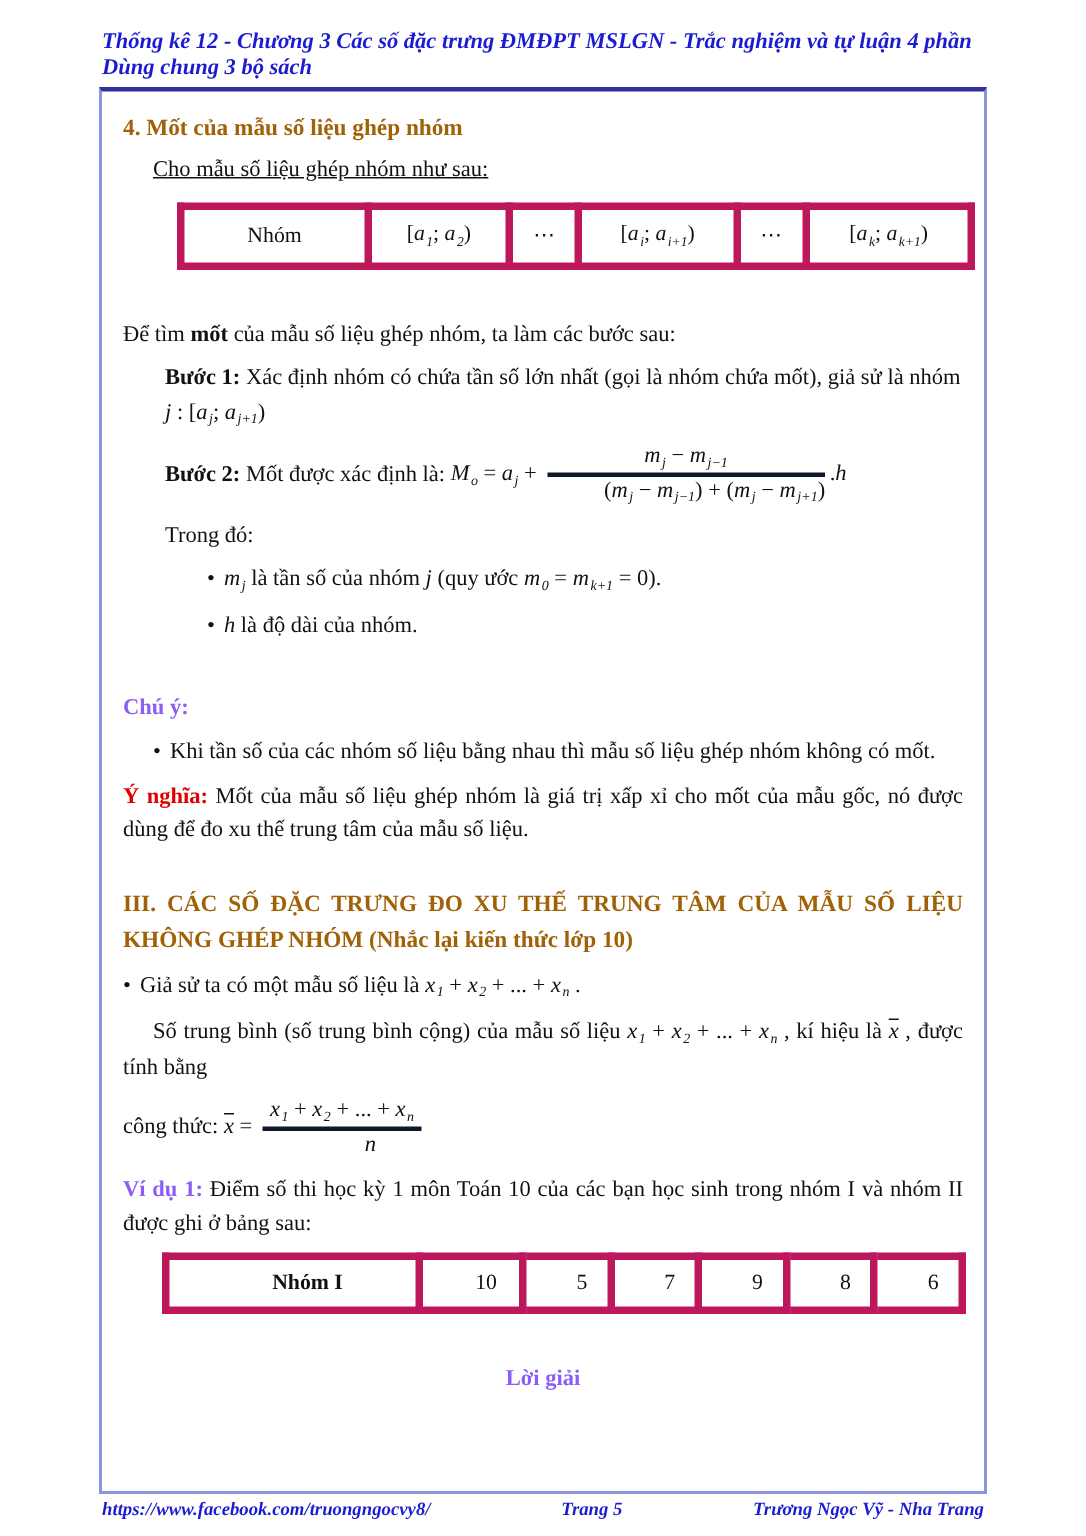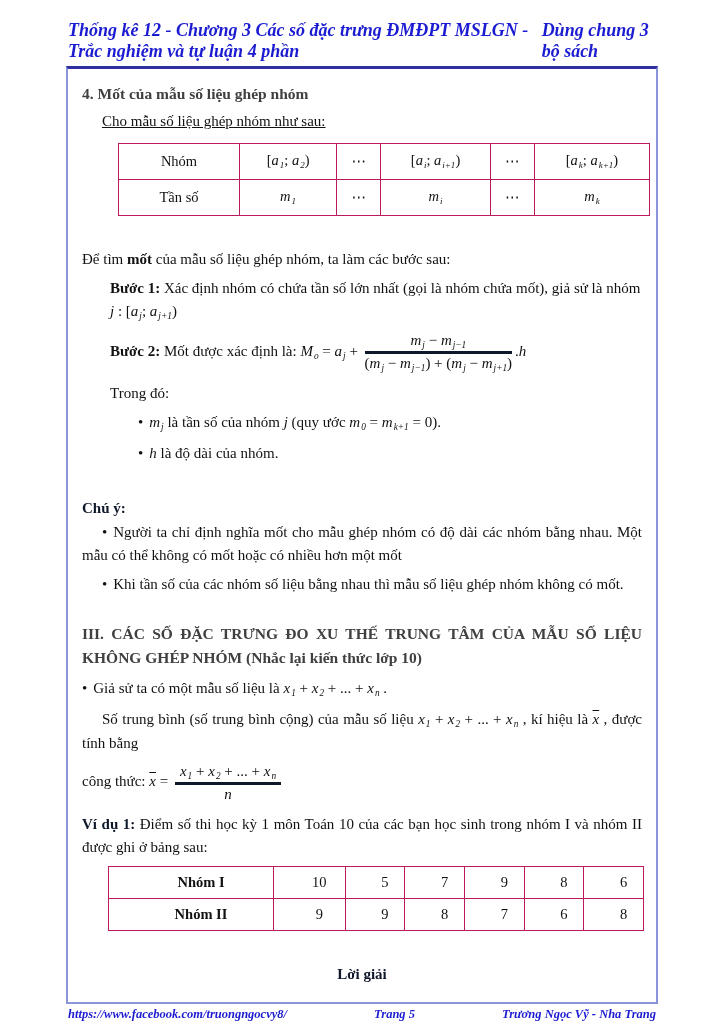--- a/index.html
+++ b/index.html
@@ -1,45 +1,45 @@
 <!DOCTYPE html>
 <html><head>
 <meta charset="utf-8">
 <style>
   html,body{margin:0;padding:0;background:#fff;}
   body{width:724px;height:1024px;overflow:hidden;font-family:"Liberation Serif","DejaVu Serif",serif;color:#111;font-size:15px;}
   .page{position:relative;width:724px;height:1024px;box-sizing:border-box;padding:20px 66px 0 66px;}
-  .doc-header{display:flex;justify-content:space-between;align-items:flex-start;font-weight:bold;font-style:italic;color:#1b1bd1;font-size:18px;padding:0 2px 4px 2px;}
+  .doc-header{display:flex;justify-content:space-between;align-items:flex-start;font-weight:bold;font-style:italic;color:#1b1bd1;font-size:15px;padding:0 2px 4px 2px;flex-direction:column;}
   .content-box{box-sizing:border-box;border:2px solid #8a94dd;border-top:3px solid #2f2f9f;padding:8px 14px 4px 14px;height:938px;overflow:hidden;}
   .doc-footer{display:flex;justify-content:space-between;align-items:baseline;font-weight:bold;font-style:italic;color:#1b1bd1;font-size:12.5px;padding:3px 2px 0 2px;}
   .doc-footer a{color:#1b1bd1;text-decoration:none;}
-  h3{font-size:15.5px;margin:8px 0 6px 0;color:#404040;font-weight:bold;}
+  h3{font-size:15.5px;margin:8px 0 6px 0;color:#a16207;font-weight:bold;}
   p{margin:7px 0;line-height:1.5;}
   .just{text-align:justify;}
   .ti{text-indent:20px;}
   .indent1{margin-left:20px;text-decoration:underline;}
   .step{margin-left:28px;}
   .wbullet{margin-left:56px;}
   .bul{margin-right:6px;}
-  .blue{color:#0f172a;margin-top:32px;}
+  .blue{color:#8b5cf6;margin-top:32px;}
   .red{color:#e00000;}
   .bold{font-weight:bold;}
   .center{text-align:center;}
   b{font-weight:bold;}
   
   .math{white-space:nowrap;}
   .m-i{font-style:italic;}
   .m-s{font-style:italic;font-size:0.62em;vertical-align:-0.35em;margin-left:1px;}
   .m-o{font-style:italic;text-decoration:overline;}
   .frac{display:inline-block;text-align:center;vertical-align:middle;margin:0 3px;line-height:1.2;}
   .fnum{display:block;border-bottom:3px solid #0f172a;padding:0 5px;}
-  .fden{display:block;}
+  .fden{display:block;margin-left:38px;}
   
   table{border-collapse:collapse;}
-  td{border:1px solid #be185d;text-align:center;padding:2px 4px;}
+  td{border:5px solid #be185d;text-align:center;padding:2px 4px;}
   .gtable{margin:10px 0 12px 36px;width:532px;}
   .gtable td{height:31px;font-size:14.5px;}
   .gtable .lab{width:112px;}
   .etable{margin:8px 0 10px 26px;width:536px;}
   .etable td{height:27px;font-size:14.5px;padding-left:24px;}
   .etable .lab{width:136px;font-weight:bold;}
 </style>
 </head>
 <body>
 
@@ -58,28 +58,20 @@
     <table class="gtable">
       <tbody>
           <tr>
         <td class="lab">Nhóm</td>
         <td class="math"><span class="m-r">[</span><span class="m-i">a</span><span class="m-s">1</span><span class="m-r">; </span><span class="m-i">a</span><span class="m-s">2</span><span class="m-r">)</span></td>
         <td class="math"><span class="m-r">⋯</span></td>
         <td class="math"><span class="m-r">[</span><span class="m-i">a</span><span class="m-s">i</span><span class="m-r">; </span><span class="m-i">a</span><span class="m-s">i+1</span><span class="m-r">)</span></td>
         <td class="math"><span class="m-r">⋯</span></td>
         <td class="math"><span class="m-r">[</span><span class="m-i">a</span><span class="m-s">k</span><span class="m-r">; </span><span class="m-i">a</span><span class="m-s">k+1</span><span class="m-r">)</span></td>
       </tr>
-      <tr>
-        <td class="lab">Tần số</td>
-        <td class="math"><span class="m-i">m</span><span class="m-s">1</span></td>
-        <td class="math"><span class="m-r">⋯</span></td>
-        <td class="math"><span class="m-i">m</span><span class="m-s">i</span></td>
-        <td class="math"><span class="m-r">⋯</span></td>
-        <td class="math"><span class="m-i">m</span><span class="m-s">k</span></td>
-      </tr>
     </tbody>
       </table>
 
     <p style="margin-top:32px;">
       <span>Để tìm </span><b>mốt</b><span> của mẫu số liệu ghép nhóm, ta làm các bước sau:</span>
     </p>
 
     <p class="step">
       <b>Bước 1:</b><span> Xác định nhóm có chứa tần số lớn nhất (gọi là nhóm chứa mốt), giả sử là nhóm </span><span class="math"><span class="m-i">j</span><span class="m-r"> : [</span><span class="m-i">a</span><span class="m-s">j</span><span class="m-r">; </span><span class="m-i">a</span><span class="m-s">j+1</span><span class="m-r">)</span></span>
     </p>
@@ -92,27 +84,27 @@
 
     <p class="wbullet">
       <span class="bul">•</span><span class="math"><span class="m-i">m</span><span class="m-s">j</span></span><span> là tần số của nhóm </span><span class="math"><span class="m-i">j</span></span><span> (quy ước </span><span class="math"><span class="m-i">m</span><span class="m-s">0</span><span class="m-r"> = </span><span class="m-i">m</span><span class="m-s">k+1</span><span class="m-r"> = 0</span></span><span>).</span>
     </p>
 
     <p class="wbullet">
       <span class="bul">•</span><span class="math"><span class="m-i">h</span></span><span> là độ dài của nhóm.</span>
     </p>
 
     <p class="blue bold" style="margin-bottom:2px;">Chú ý:</p>
-    <p class="just ti" style="margin-top:2px;">
-      <span class="bul">•</span><span>Người ta chỉ định nghĩa mốt cho mẫu ghép nhóm có độ dài các nhóm bằng nhau. Một mẫu có thể không có mốt hoặc có nhiều hơn một mốt</span>
-    </p>
     <p class="just ti">
       <span class="bul">•</span><span>Khi tần số của các nhóm số liệu bằng nhau thì mẫu số liệu ghép nhóm không có mốt.</span>
     </p>
 
+    <p class="just">
+      <b class="red">Ý nghĩa:</b><span> Mốt của mẫu số liệu ghép nhóm là giá trị xấp xỉ cho mốt của mẫu gốc, nó được dùng để đo xu thế trung tâm của mẫu số liệu.</span>
+    </p>
 
     <h3 class="just" style="line-height:1.55;margin-top:26px;">III. CÁC SỐ ĐẶC TRƯNG ĐO XU THẾ TRUNG TÂM CỦA MẪU SỐ LIỆU KHÔNG GHÉP NHÓM (Nhắc lại kiến thức lớp 10)</h3>
 
     <p>
       <span class="bul">•</span><span>Giả sử ta có một mẫu số liệu là </span><span class="math"><span class="m-i">x</span><span class="m-s">1</span><span class="m-r"> + </span><span class="m-i">x</span><span class="m-s">2</span><span class="m-r"> + ... + </span><span class="m-i">x</span><span class="m-s">n</span></span><span> .</span>
     </p>
 
     <p class="just ti">
       <span>Số trung bình  (số trung bình cộng) của mẫu số liệu </span><span class="math"><span class="m-i">x</span><span class="m-s">1</span><span class="m-r"> + </span><span class="m-i">x</span><span class="m-s">2</span><span class="m-r"> + ... + </span><span class="m-i">x</span><span class="m-s">n</span></span><span> , kí hiệu là </span><span class="math"><span class="m-o">x</span></span><span> , được tính bằng</span>
     </p>
@@ -129,29 +121,20 @@
       <tbody>
           <tr>
         <td class="lab">Nhóm I</td>
         <td>10</td>
         <td>5</td>
         <td>7</td>
         <td>9</td>
         <td>8</td>
         <td>6</td>
       </tr>
-      <tr>
-        <td class="lab">Nhóm II</td>
-        <td>9</td>
-        <td>9</td>
-        <td>8</td>
-        <td>7</td>
-        <td>6</td>
-        <td>8</td>
-      </tr>
     </tbody>
       </table>
 
 
     <p class="center blue bold">Lời giải</p>
 
   </div>
 
   <div class="doc-footer">
     <a href="#">https://www.facebook.com/truongngocvy8/</a>

